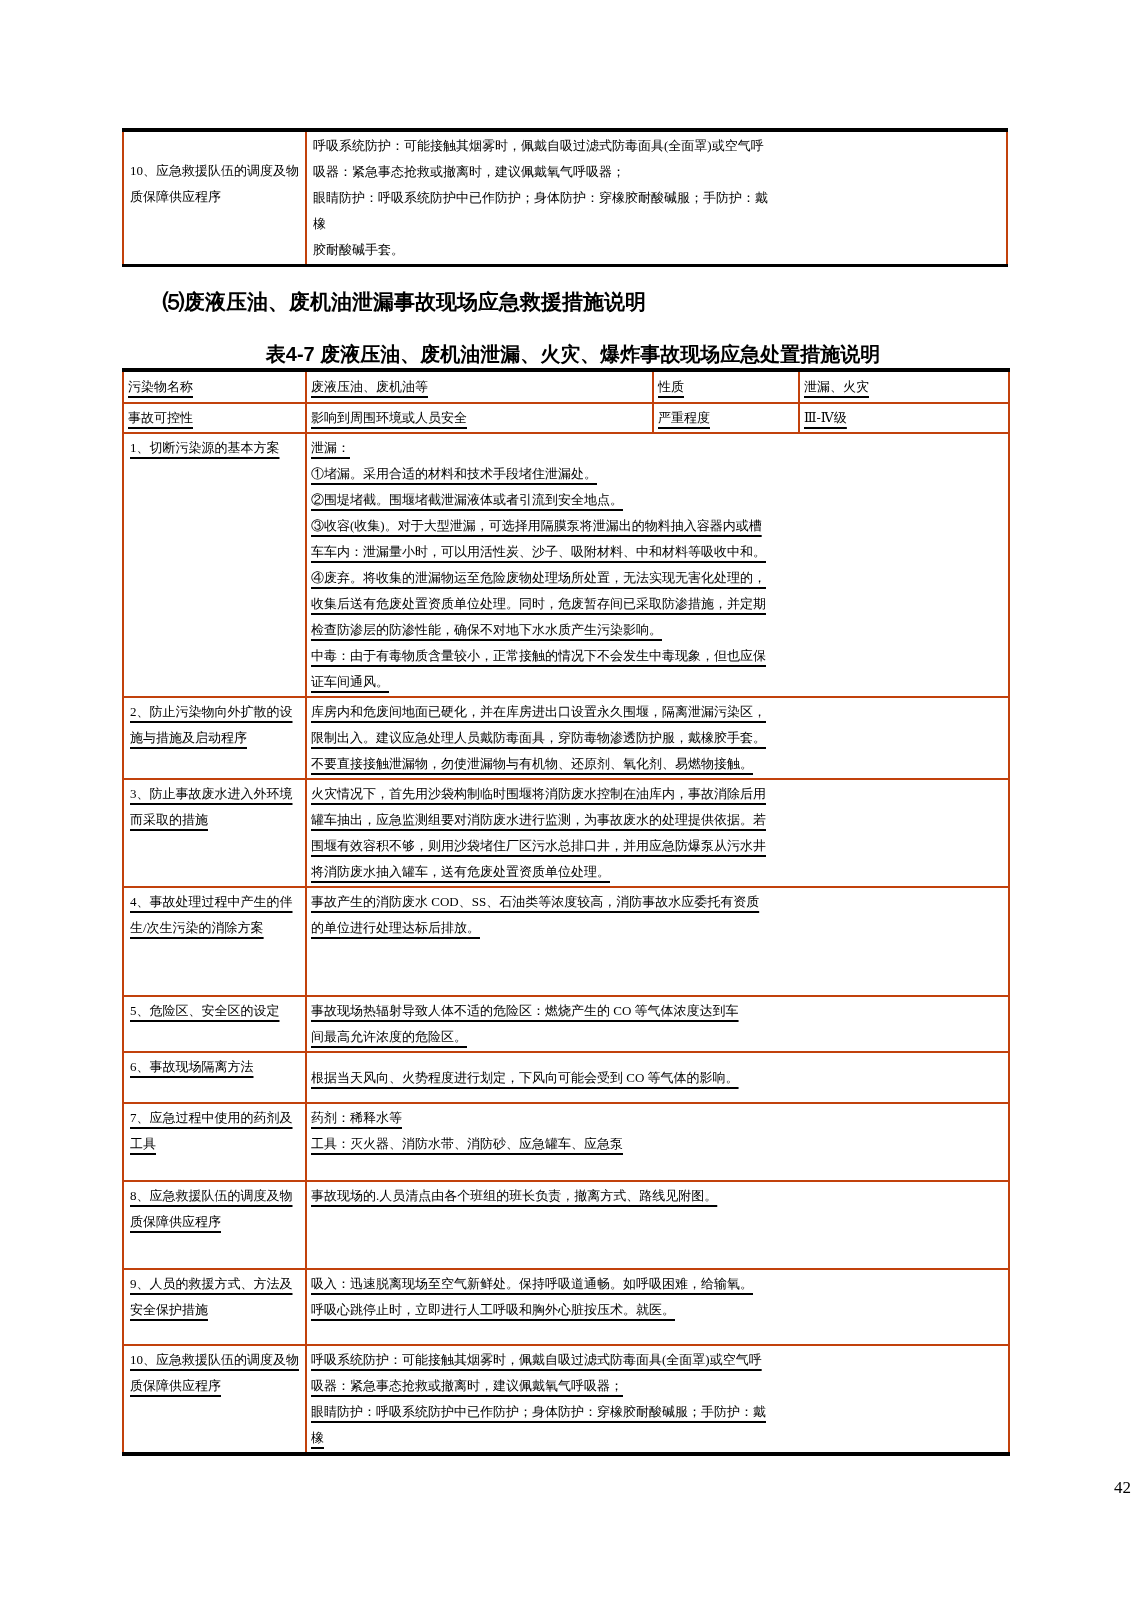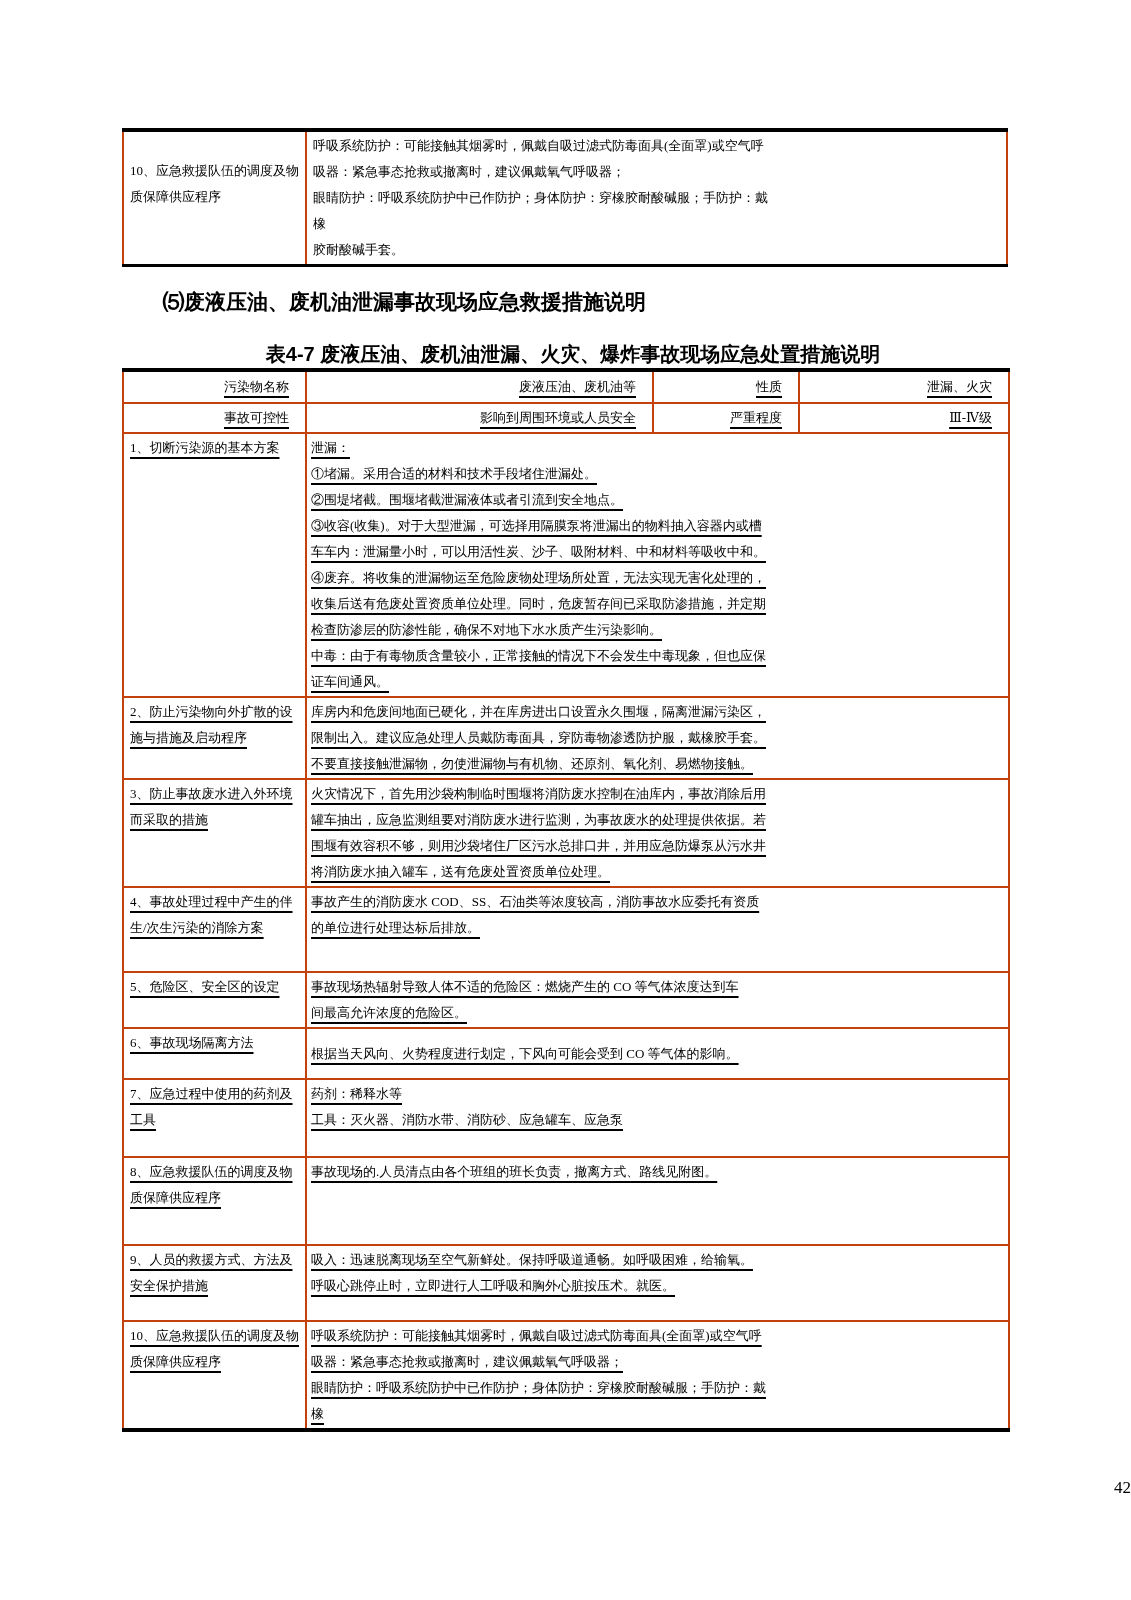--- a/index.html
+++ b/index.html
@@ -22,21 +22,21 @@
              font-size:21px; font-weight:bold;
              font-family:"Liberation Sans","DejaVu Sans",sans-serif; }
   .tbltitle { position:absolute; left:122px; top:333px; width:886px; margin:8px;
               text-align:center; font-size:20px; font-weight:bold;
               font-family:"Liberation Sans","DejaVu Sans",sans-serif; }
 
   
   .maintbl { position:absolute; left:122px; top:368px; width:886px;
              border:2px solid #000; border-top:4px solid #000; border-bottom:4px solid #000; }
   .maintbl td { text-decoration:underline; text-underline-offset:5px; text-decoration-thickness:1.5px; }
-  .maintbl tr.hdr td { text-align:right; vertical-align:middle; padding:1px 16px; }
+  .maintbl tr.hdr td { text-align:left; vertical-align:middle; padding:1px 4px; }
   .maintbl .lblcell { padding-right:4px; }
   .maintbl .cntcell { white-space:pre-line; padding-left:4px; }
   .vmid { vertical-align:middle !important; }
 
   .pagenum { position:absolute; left:0; top:1478px; width:100%; margin:0;
              text-align:right; font-size:17px; }
 </style>
 </head>
 <body>
 
@@ -104,21 +104,21 @@
 限制出入。建议应急处理人员戴防毒面具，穿防毒物渗透防护服，戴橡胶手套。
 不要直接接触泄漏物，勿使泄漏物与有机物、还原剂、氧化剂、易燃物接触。</td>
     </tr>
     <tr>
       <td class="lblcell">3、防止事故废水进入外环境而采取的措施</td>
       <td colspan="3" class="cntcell">火灾情况下，首先用沙袋构制临时围堰将消防废水控制在油库内，事故消除后用
 罐车抽出，应急监测组要对消防废水进行监测，为事故废水的处理提供依据。若
 围堰有效容积不够，则用沙袋堵住厂区污水总排口井，并用应急防爆泵从污水井
 将消防废水抽入罐车，送有危废处置资质单位处理。</td>
     </tr>
-    <tr style="height:85px">
+    <tr style="height:109px">
       <td class="lblcell">4、事故处理过程中产生的伴生/次生污染的消除方案</td>
       <td colspan="3" class="cntcell">事故产生的消防废水 COD、SS、石油类等浓度较高，消防事故水应委托有资质
 的单位进行处理达标后排放。</td>
     </tr>
     <tr style="height:54px">
       <td class="lblcell">5、危险区、安全区的设定</td>
       <td colspan="3" class="cntcell">事故现场热辐射导致人体不适的危险区：燃烧产生的 CO 等气体浓度达到车
 间最高允许浓度的危险区。</td>
     </tr>
     <tr style="height:51px">

